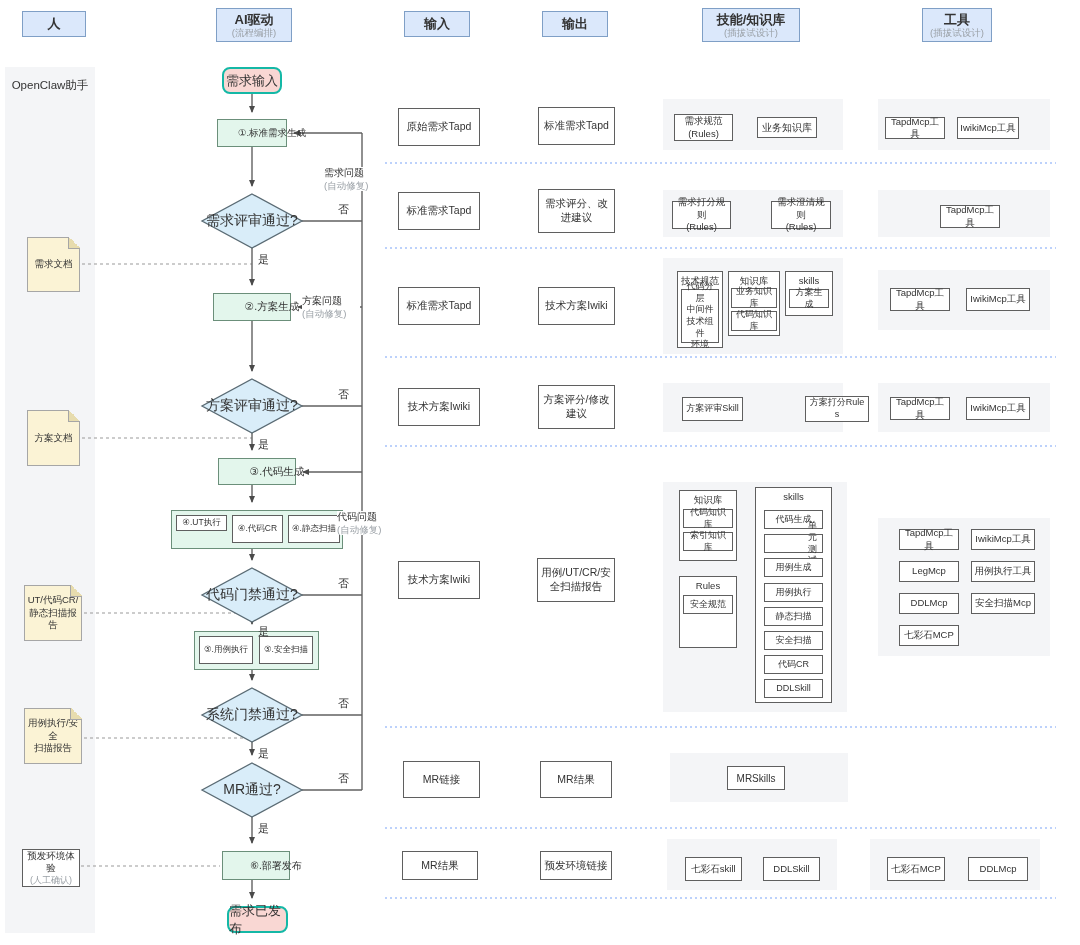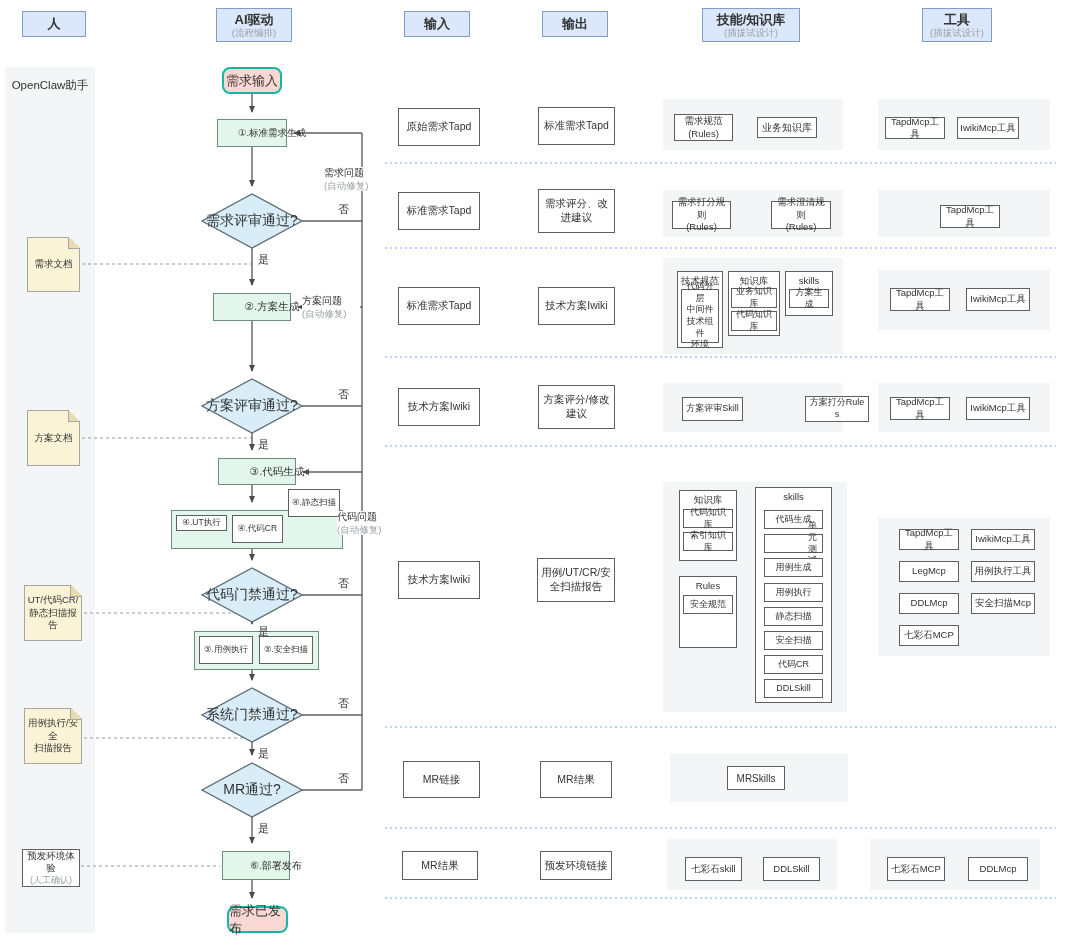--- a/index.html
+++ b/index.html
@@ -139,21 +139,21 @@
     <span class="sub" style="color:#9aa0a6;font-size:9px;">(人工确认)</span>
   </div>
 
   <div class="abs pnode" style="left:222px;top:67px;width:60px;height:27px;">需求输入</div>
   <div class="abs gnode small" style="left:217px;top:119px;width:70px;height:28px;">①.标准需求生成</div>
   <div class="abs gnode" style="left:213px;top:293px;width:78px;height:28px;font-size:10.5px;">②.方案生成</div>
   <div class="abs gnode" style="left:218px;top:458px;width:78px;height:27px;font-size:10.5px;">③.代码生成</div>
   <div class="abs gwrap" style="left:171px;top:510px;width:172px;height:39px;"></div>
   <div class="abs wbox g45" style="left:176px;top:515px;width:51px;height:16px;">④.UT执行</div>
   <div class="abs wbox g45" style="left:232px;top:515px;width:51px;height:28px;">④.代码CR</div>
-  <div class="abs wbox g45" style="left:288px;top:489px;width:52px;height:28px;">④.静态扫描</div>
+  <div class="abs wbox g45" style="left:288px;top:515px;width:52px;height:28px;">④.静态扫描</div>
   <div class="abs gwrap" style="left:194px;top:631px;width:125px;height:39px;"></div>
   <div class="abs wbox g45" style="left:199px;top:636px;width:54px;height:28px;">⑤.用例执行</div>
   <div class="abs wbox g45" style="left:259px;top:636px;width:54px;height:28px;">⑤.安全扫描</div>
   <div class="abs gnode" style="left:222px;top:851px;width:68px;height:29px;">⑥.部署发布</div>
   <div class="abs pnode" style="left:227px;top:906px;width:61px;height:27px;">需求已发布</div>
 
   <div class="abs dlabel" style="left:202px;top:214px;width:100px;height:14px;">需求评审通过?</div>
   <div class="abs dlabel" style="left:202px;top:399px;width:100px;height:14px;">方案评审通过?</div>
   <div class="abs dlabel" style="left:202px;top:588px;width:100px;height:14px;">代码门禁通过?</div>
   <div class="abs dlabel" style="left:202px;top:708px;width:100px;height:14px;">系统门禁通过?</div>

